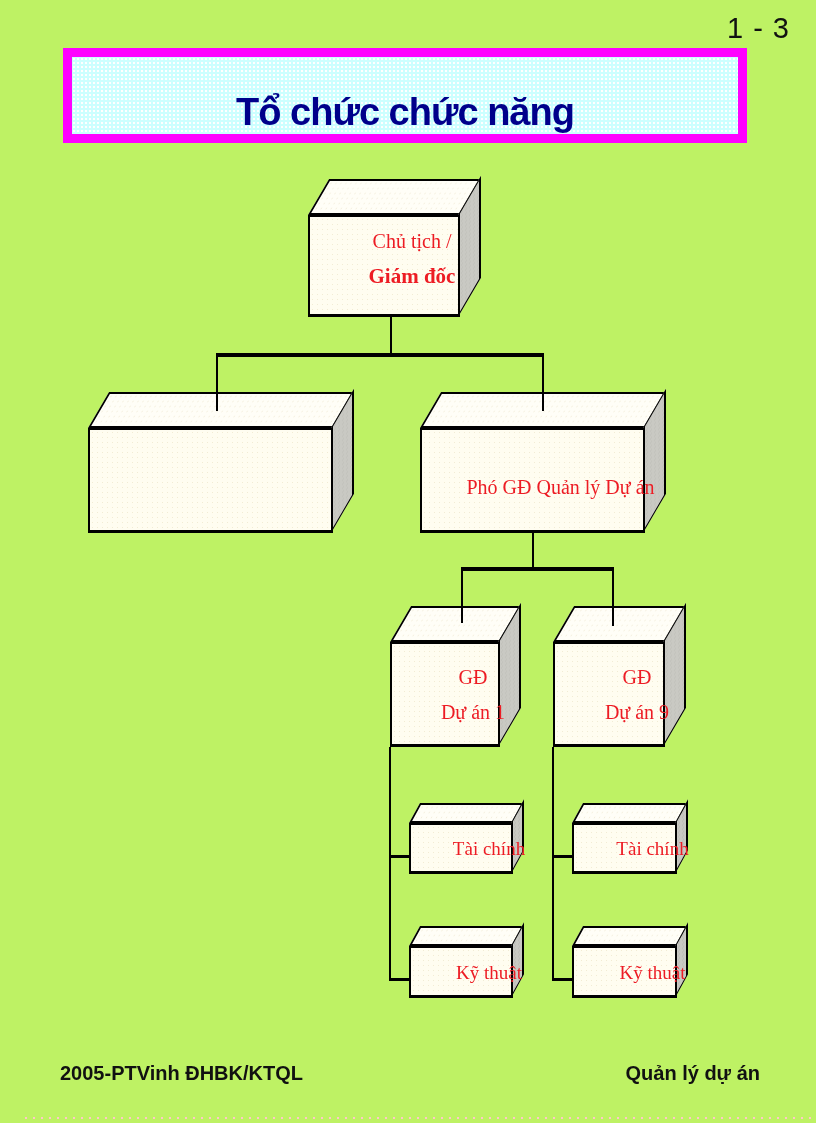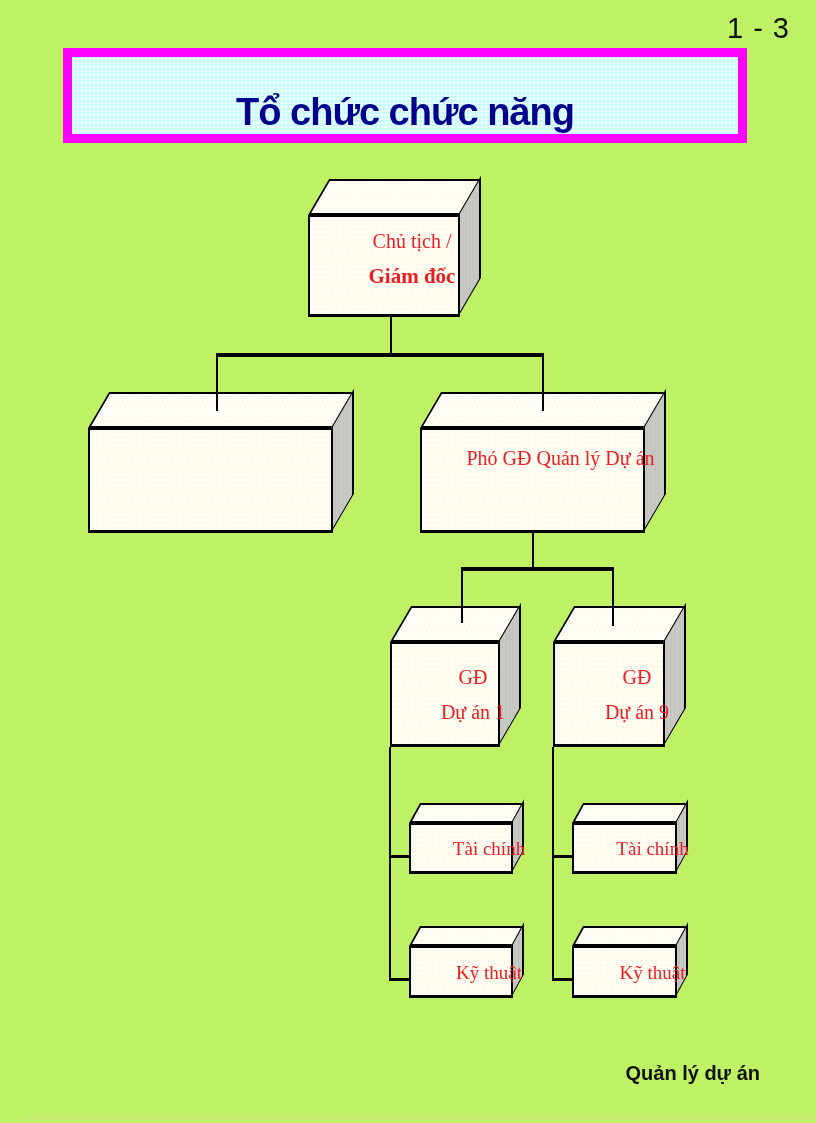--- a/index.html
+++ b/index.html
@@ -59,21 +59,21 @@
   }
   .box3d .label{
     position:absolute; left:0; top:0; width:var(--w); height:var(--h);
     display:flex; flex-direction:column; align-items:center; justify-content:center;
     text-align:center; color:var(--box-text);
     font-family:"Liberation Serif", serif; font-size:20px; line-height:35px;margin-left:28px;
   }
   .box3d.small .label{font-size:19px;}
   .label.lift7{padding-bottom:14px; box-sizing:border-box;}
   .label.lift12{box-sizing:border-box;}
-  .label.top-align{justify-content:flex-start; padding-top:13px; box-sizing:border-box;}
+  .label.top-align{justify-content:center; padding-top:13px; box-sizing:border-box;}
   .label .bold{font-weight:bold; font-size:21px;}
 
   
   .vline,.hline{position:absolute; background:var(--line);}
   .vline{width:2px;}
   .hline{height:3px;}
   .hline.thick{height:4px;}
 
   
   .footer-left{position:absolute; left:60px; top:1062px; font-size:20px; font-weight:bold; color:#111;}
@@ -188,16 +188,17 @@
   <div class="vline" style="left:612px;top:569px;height:57px;"></div>
 
   <div class="vline" style="left:389px;top:747px;height:234px;"></div>
   <div class="hline" style="left:390px;top:855px;width:19px;"></div>
   <div class="hline" style="left:390px;top:978px;width:19px;"></div>
 
   <div class="vline" style="left:552px;top:747px;height:234px;"></div>
   <div class="hline" style="left:553px;top:855px;width:19px;"></div>
   <div class="hline" style="left:553px;top:978px;width:19px;"></div>
 
+  <div class="footer-left">2005-PTVinh ĐHBK/KTQL</div>
   <div class="footer-right">Quản lý dự án</div>
   <div class="dotted-rule"></div>
 
 </div>
 
 </body></html>

